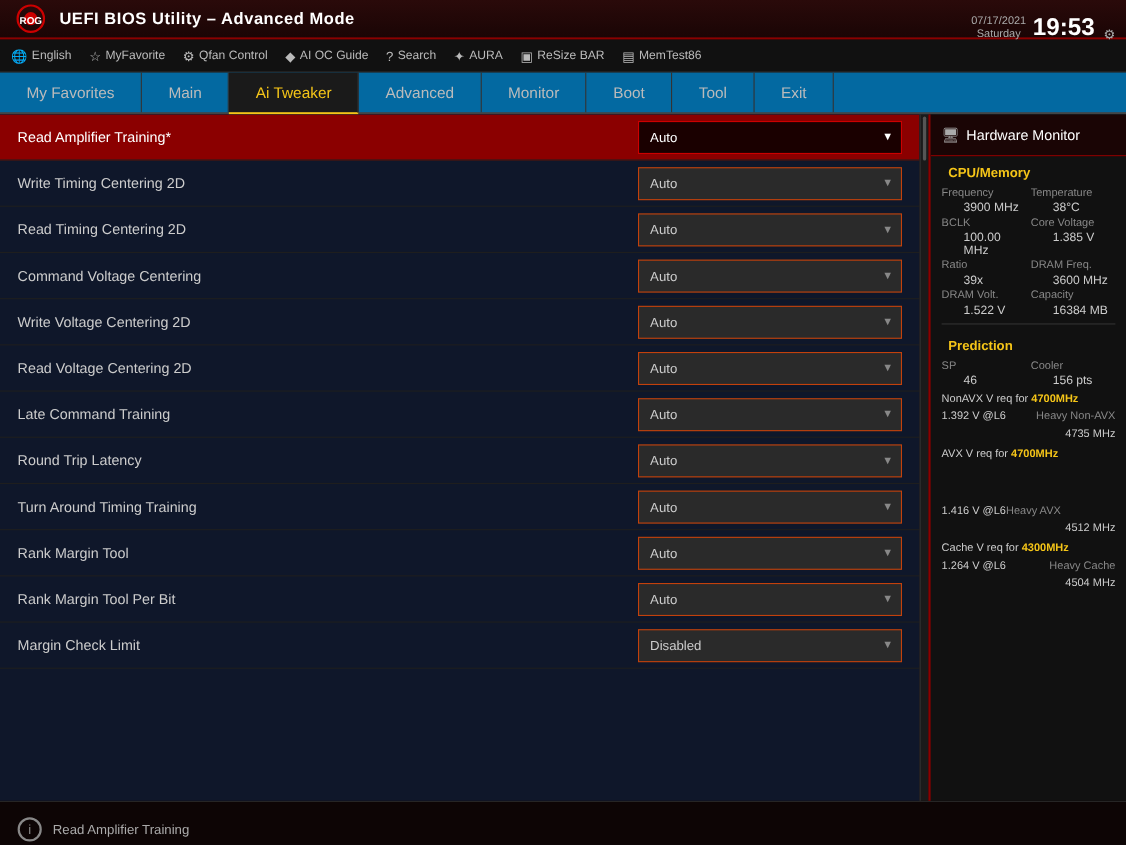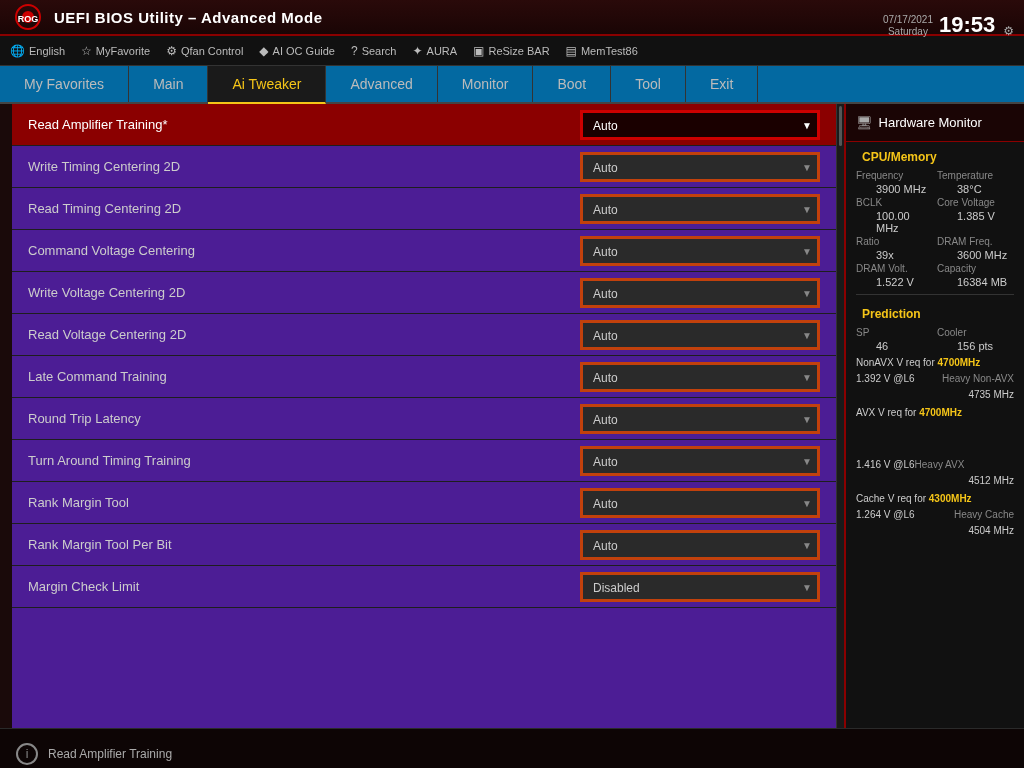--- a/index.html
+++ b/index.html
@@ -104,22 +104,21 @@
     
     .main-layout {
       display: flex;
       height: calc(768px - 36px - 30px - 38px - 40px);
     }
 
     
     .settings-panel {
       flex: 1;
       overflow-y: auto;
-      background: #4c1d95;
-      margin-left: 12px;
+      background: #0f172a;
     }
     .settings-panel::-webkit-scrollbar { width: 6px; }
     .settings-panel::-webkit-scrollbar-track { background: #111; }
     .settings-panel::-webkit-scrollbar-thumb { background: #444; }
 
     .setting-row {
       display: flex;
       align-items: center;
       padding: 0 16px;
       height: 42px;
@@ -135,21 +134,21 @@
     }
     .setting-row.highlighted .setting-label { color: #fff; }
 
     .dropdown-wrapper {
       width: 240px;
       position: relative;
     }
     .dropdown {
       width: 100%;
       background: #2a2a2a;
-      border: 3px solid #c2410c;
+      border: 1px solid #c2410c;
       color: #ccc;
       font-size: 12px;
       padding: 6px 36px 6px 10px;
       appearance: none;
       cursor: pointer;
       height: 30px;
     }
     .setting-row.highlighted .dropdown {
       background: #1a0000;
       border-color: #cc0000;

